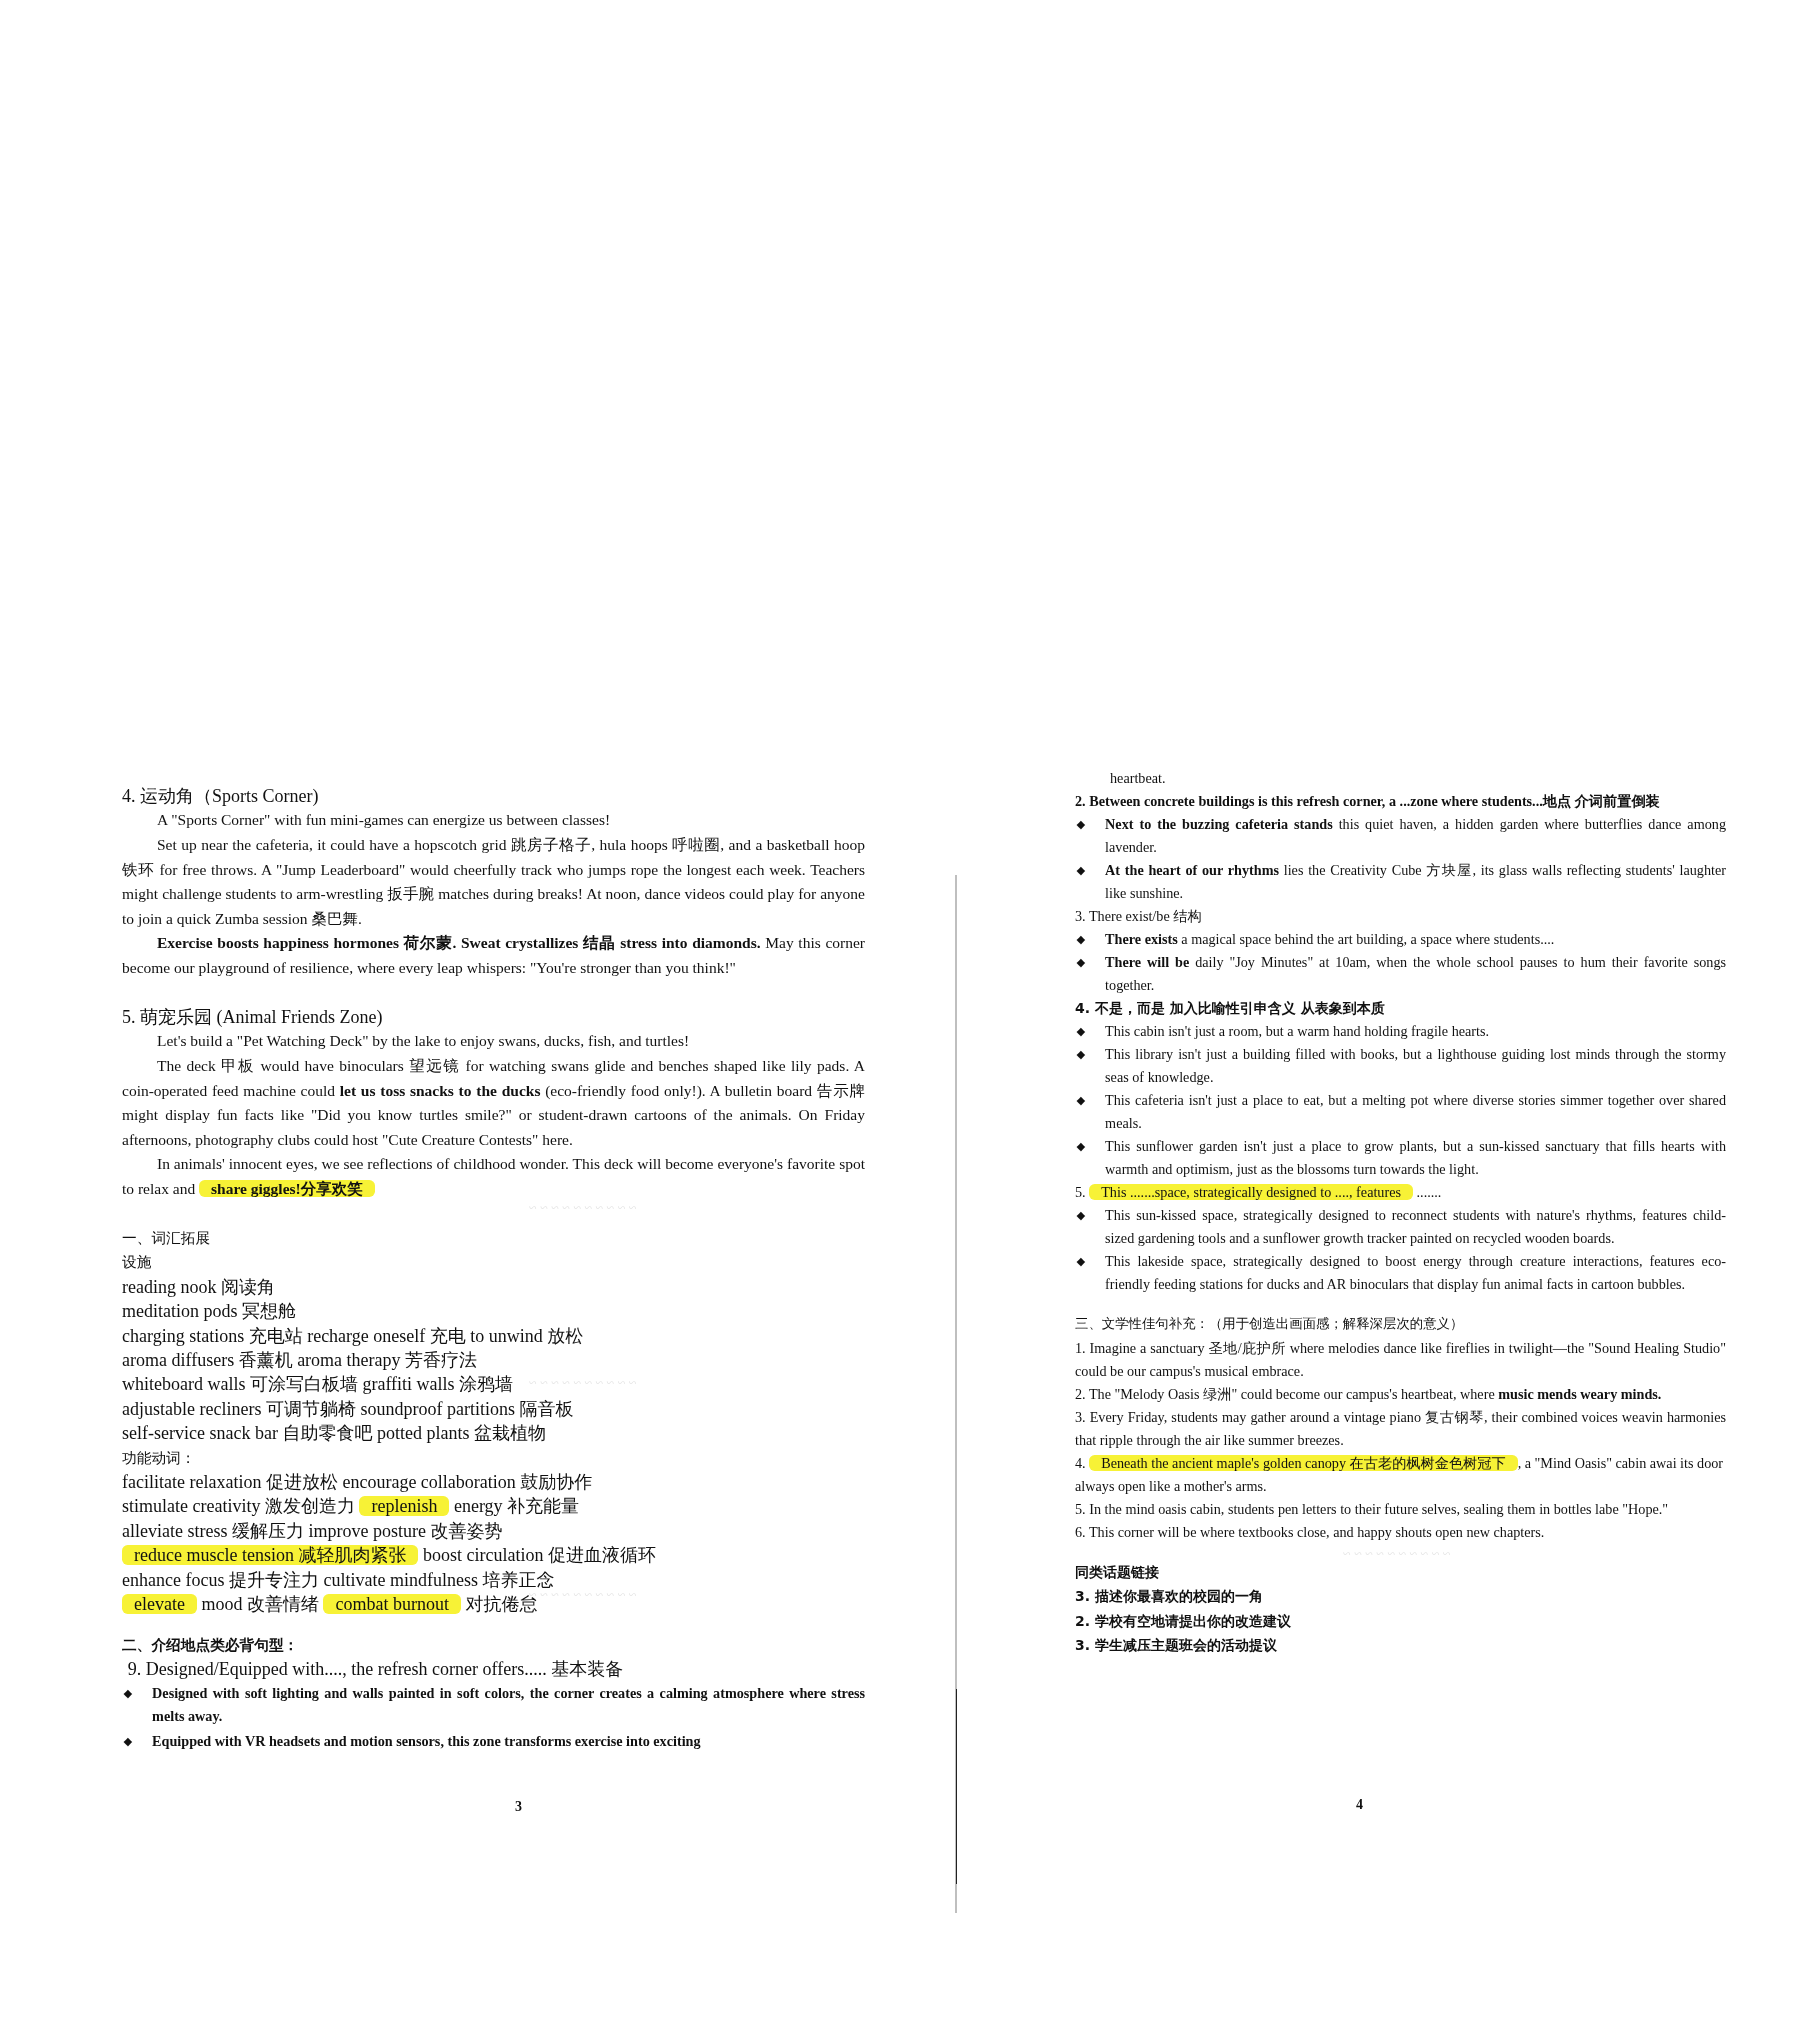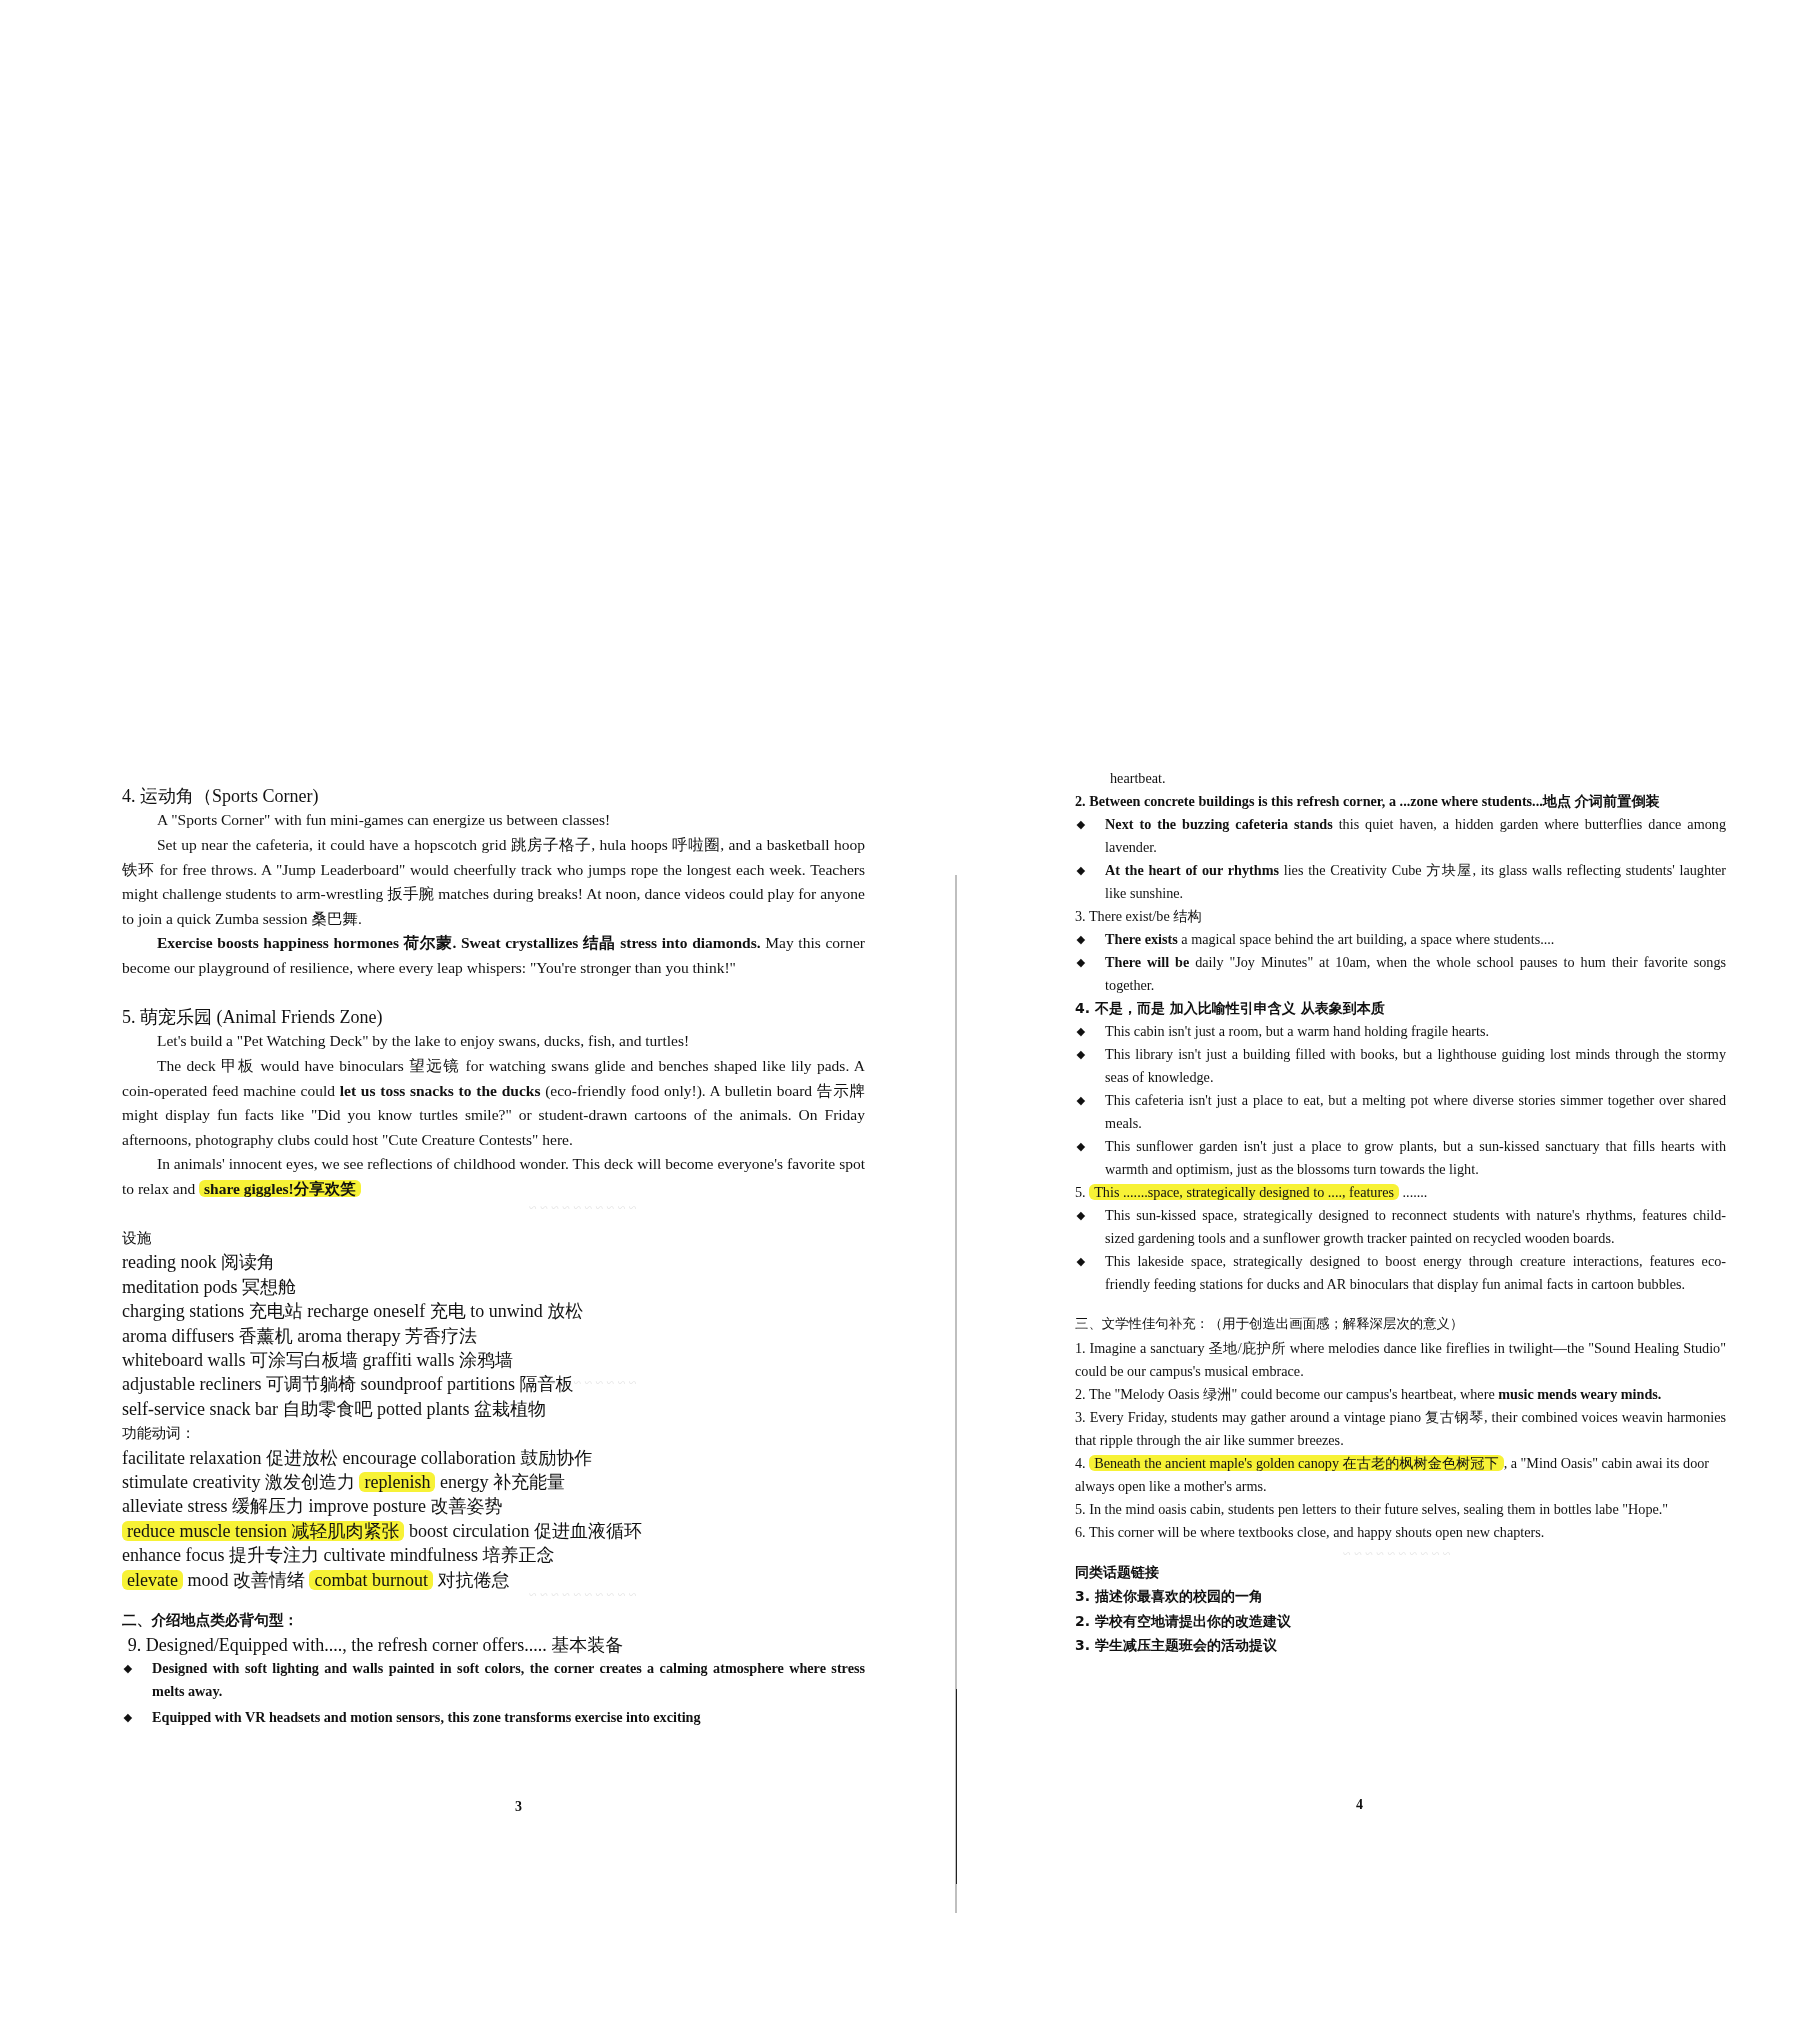--- a/index.html
+++ b/index.html
@@ -6,21 +6,21 @@
   body { width:1817px; height:2570px; position:relative; overflow:hidden;
          font-family:"Liberation Serif","DejaVu Serif",serif; color:#111; }
   .page { position:absolute; }
   #left-page { left:122px; top:784px; width:743px; }
   #right-page { left:1075px; top:767px; width:651px; }
   .line { font-size:18px; line-height:24.4px; white-space:nowrap; overflow:hidden; }
   .para { font-size:15.5px; line-height:24.6px; text-align:justify; }
   .indent { text-indent:35px; }
   .gap { height:24.4px; }
   .b { font-weight:bold; }
-  .hl { background:#f7f236; border-radius:5.7px; padding:0 5px; }
+  .hl { background:#f7f236; border-radius:5.7px; padding:0 12px; }
   .bullet-row { display:flex; align-items:flex-start; font-size:14.2px; line-height:23px; }
   .bullet-row .dia { width:28.5px; flex:0 0 28.5px; font-size:11.4px; line-height:23px; padding-left:1.6px; }
   .bullet-row .txt { flex:1; text-align:justify; }
   .sub { padding-left:35px; }
   .num-row { font-size:14.2px; line-height:23px; }
   .cn-head { font-family:"DejaVu Sans",sans-serif; font-size:14.7px; line-height:24.4px; }
   .cn-bold { font-weight:bold; }
   .page-num { position:absolute; font-size:14px; font-weight:bold; }
   #gutter { position:absolute; left:955px; top:875px; width:2.4px; height:1038px;
             background:linear-gradient(to right, rgba(0,0,0,0.05), rgba(0,0,0,0.45), rgba(0,0,0,0.05)); }
@@ -54,20 +54,21 @@
   <div class="para indent">Let's build a "Pet Watching Deck" by the lake to enjoy swans, ducks, fish, and turtles!</div>
   <div class="para indent">
     <span>The deck 甲板 would have binoculars 望远镜 for watching swans glide and benches shaped like lily pads. A coin-operated feed machine could </span><span class="b">let us toss snacks to the ducks</span><span> (eco-friendly food only!). A bulletin board 告示牌 might display fun facts like "Did you know turtles smile?" or student-drawn cartoons of the animals. On Friday afternoons, photography clubs could host "Cute Creature Contests" here.</span>
   </div>
   <div class="para indent">
     <span>In animals' innocent eyes, we see reflections of childhood wonder. This deck will become everyone's favorite spot to relax and </span><span class="b hl">share giggles!分享欢笑</span>
   </div>
 
   <div class="gap"></div>
 
+  <div class="line cn-head">一、词汇拓展</div>
   <div class="line cn-head">设施</div>
   <div class="line">reading nook 阅读角</div>
   <div class="line">meditation pods 冥想舱</div>
   <div class="line">charging stations 充电站  recharge oneself 充电  to unwind 放松</div>
   <div class="line">aroma diffusers 香薰机  aroma therapy 芳香疗法</div>
   <div class="line">whiteboard walls 可涂写白板墙 graffiti walls 涂鸦墙</div>
   <div class="line">adjustable recliners 可调节躺椅 soundproof partitions 隔音板</div>
   <div class="line">self-service snack bar 自助零食吧 potted plants 盆栽植物</div>
   <div class="line cn-head">功能动词：</div>
   <div class="line">facilitate relaxation 促进放松 encourage collaboration 鼓励协作</div>

